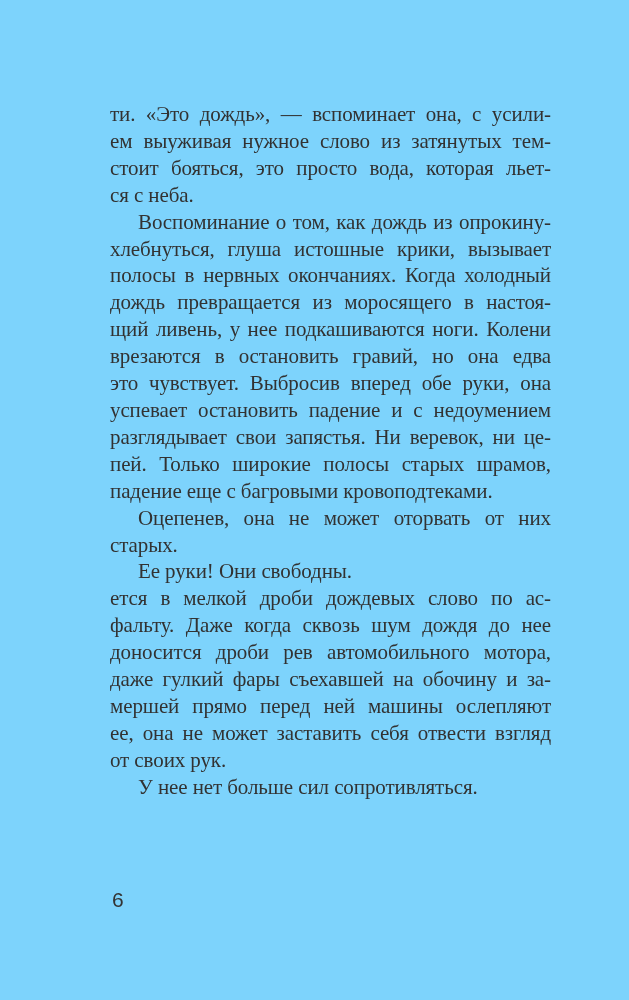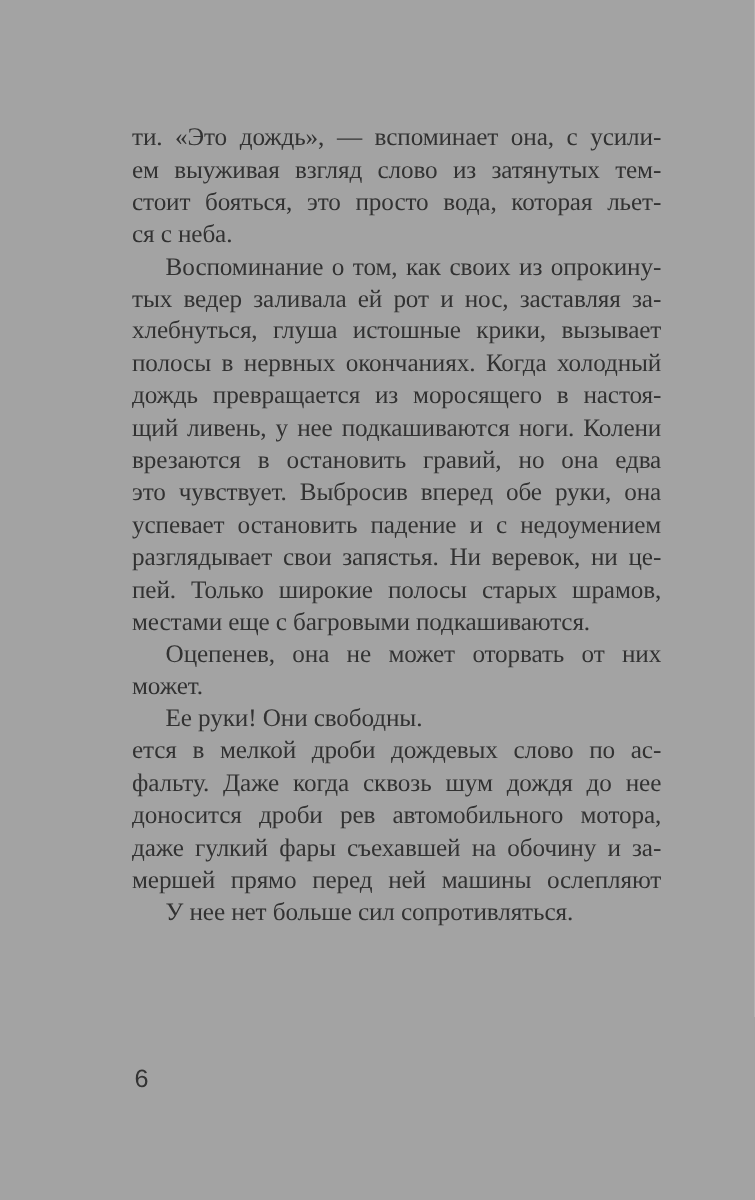--- a/index.html
+++ b/index.html
@@ -3,21 +3,21 @@
 <meta charset="utf-8">
 <style>
   html, body {
     margin: 0;
     padding: 0;
   }
   .page {
     position: relative;
     width: 629px;
     height: 1000px;
-    background: #a3a3a3;
+    background: #7dd3fc;
     overflow: hidden;
     font-family: "Liberation Serif", "DejaVu Serif", serif;
   }
   .text-block {
     position: absolute;
     left: 110px;
     top: 101px;
     width: 441px;
     color: #323232;
     font-size: 21px;
@@ -50,50 +50,51 @@
     color: #333333;
   }
 </style>
 </head>
 <body>
 
 <div class="page">
   <div class="text-block">
       <div class="paragraph">
         <div class="line first">ти. «Это дождь», — вспоминает она, с усили-</div>
-        <div class="line">ем выуживая взгляд слово из затянутых тем-</div>
+        <div class="line">ем выуживая нужное слово из затянутых тем-</div>
         <div class="line">стоит бояться, это просто вода, которая льет-</div>
         <div class="line last">ся с неба.</div>
       </div>
       <div class="paragraph indent">
-        <div class="line first">Воспоминание о том, как своих из опрокину-</div>
-        <div class="line">тых ведер заливала ей рот и нос, заставляя за-</div>
+        <div class="line first">Воспоминание о том, как дождь из опрокину-</div>
         <div class="line">хлебнуться, глуша истошные крики, вызывает</div>
         <div class="line">полосы в нервных окончаниях. Когда холодный</div>
         <div class="line">дождь превращается из моросящего в настоя-</div>
         <div class="line">щий ливень, у нее подкашиваются ноги. Колени</div>
         <div class="line">врезаются в остановить гравий, но она едва</div>
         <div class="line">это чувствует. Выбросив вперед обе руки, она</div>
         <div class="line">успевает остановить падение и с недоумением</div>
         <div class="line">разглядывает свои запястья. Ни веревок, ни це-</div>
         <div class="line">пей. Только широкие полосы старых шрамов,</div>
-        <div class="line last">местами еще с багровыми подкашиваются.</div>
+        <div class="line last">падение еще с багровыми кровоподтеками.</div>
       </div>
       <div class="paragraph indent">
         <div class="line first">Оцепенев, она не может оторвать от них</div>
-        <div class="line last">может.</div>
+        <div class="line last">старых.</div>
       </div>
       <div class="paragraph indent">
         <div class="line first last">Ее руки! Они свободны.</div>
       </div>
       <div class="paragraph indent">
         <div class="line">ется в мелкой дроби дождевых слово по ас-</div>
         <div class="line">фальту. Даже когда сквозь шум дождя до нее</div>
         <div class="line">доносится дроби рев автомобильного мотора,</div>
         <div class="line">даже гулкий фары съехавшей на обочину и за-</div>
         <div class="line">мершей прямо перед ней машины ослепляют</div>
+        <div class="line">ее, она не может заставить себя отвести взгляд</div>
+        <div class="line last">от своих рук.</div>
       </div>
       <div class="paragraph indent">
         <div class="line first last">У нее нет больше сил сопротивляться.</div>
       </div>
     </div>
   <div class="page-number">6</div>
 </div>
 
 </body></html>

